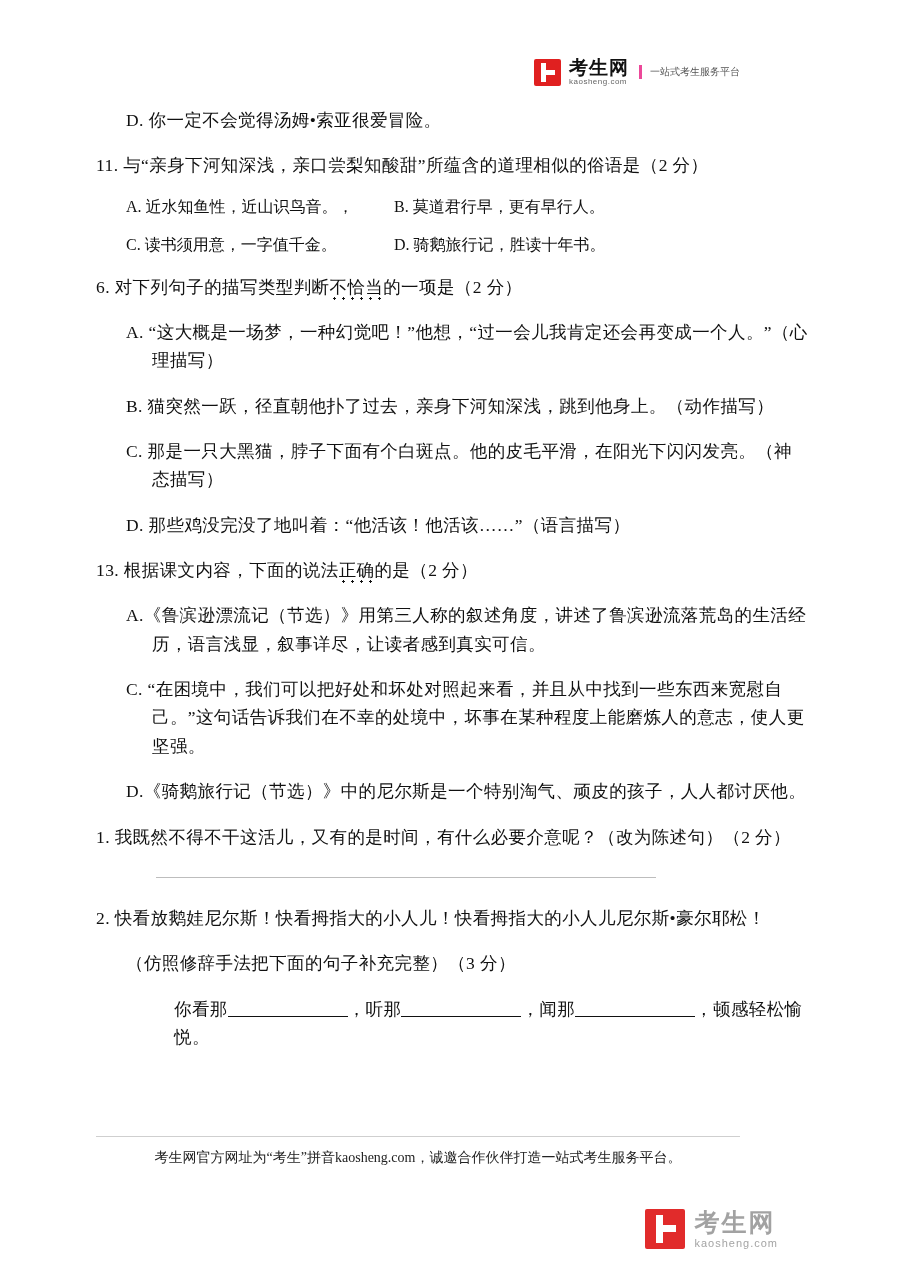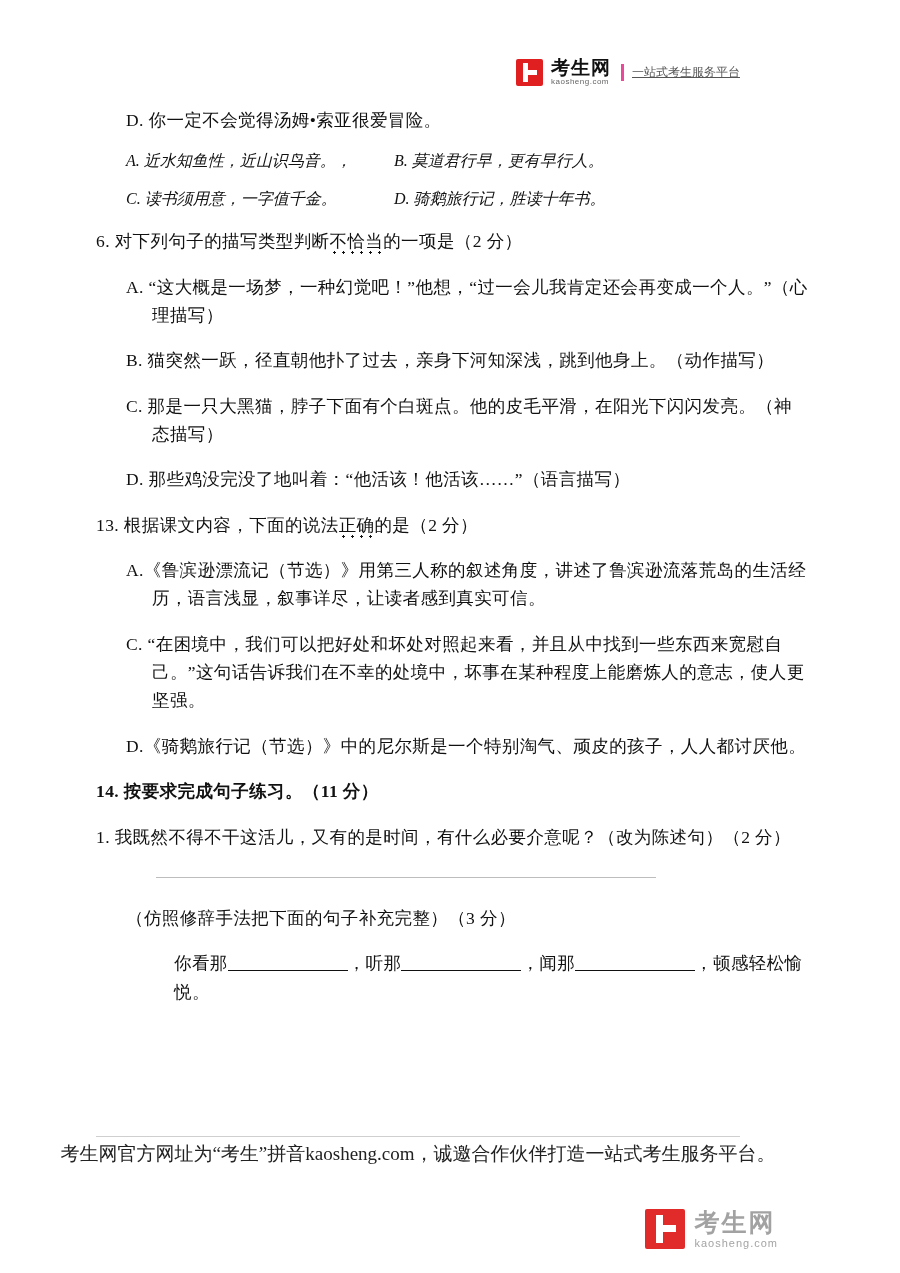--- a/index.html
+++ b/index.html
@@ -70,27 +70,26 @@
     letter-spacing: 1px;
   }
   .logo-en {
     font-family: "Liberation Sans", sans-serif;
     font-size: 8px;
     color: #666666;
     letter-spacing: 0.5px;
   }
   .logo-slogan {
     font-family: "Liberation Sans", sans-serif;
-    font-size: 12px;
+    font-size: 10px;
     color: #555555;
     border-left: 3px solid #ec4899;
     padding-left: 8px;
     margin-left: 2px;
     white-space: nowrap;
-    text-decoration: underline;
   }
 
   
   .content {
     position: absolute;
     top: 106px;
     left: 96px;
     width: 712px;
   }
   .line {
@@ -104,21 +103,20 @@
     padding-left: 30px;
     text-indent: -30px;
   }
   .hang2 {
     padding-left: 56px;
     text-indent: -26px;
   }
   .opt-row {
     display: flex;
     margin: 0 0 17px 0;
-    font-style: italic;
   }
   .opt-a { width: 268px; flex: 0 0 268px; }
   .bold {
     font-weight: bold;
   }
   .dotted-under {
     position: relative;
   }
   .dotted-under::after {
     content: "";
@@ -148,21 +146,21 @@
     padding-left: 78px;
   }
 
   
   .footer {
     position: absolute;
     left: 0;
     right: 0;
     bottom: 106px;
     text-align: center;
-    font-size: 19px;
+    font-size: 14px;
     color: #222222;
   }
   .footer .en {
     font-family: "Liberation Serif", serif;
   }
   .footer-rule {
     position: absolute;
     left: 96px;
     right: 96px;
     bottom: 136px;
@@ -235,43 +233,44 @@
       <span class="logo-cn">考生网</span>
       <span class="logo-en">kaosheng.com</span>
     </div>
     <span class="logo-slogan">一站式考生服务平台</span>
   </div>
 
   <div class="content">
 
     <p class="line indent-1">D. 你一定不会觉得汤姆•索亚很爱冒险。</p>
 
+    <p class="line hang">11. 与“亲身下河知深浅，亲口尝梨知酸甜”所蕴含的道理相似的俗语是（2 分）</p>
     <div class="opt-row">
       <span class="opt-a indent-1">A. 近水知鱼性，近山识鸟音。，</span>
       <span>B. 莫道君行早，更有早行人。</span>
     </div>
     <div class="opt-row">
       <span class="opt-a indent-1">C. 读书须用意，一字值千金。</span>
       <span>D. 骑鹅旅行记，胜读十年书。</span>
     </div>
 
     <p class="line hang"><span>6. 对下列句子的描写类型判断</span><span class="dotted-under">不恰当</span><span>的一项是（2 分）</span></p>
     <p class="line hang2">A. “这大概是一场梦，一种幻觉吧！”他想，“过一会儿我肯定还会再变成一个人。”（心理描写）</p>
     <p class="line hang2">B. 猫突然一跃，径直朝他扑了过去，亲身下河知深浅，跳到他身上。（动作描写）</p>
     <p class="line hang2">C. 那是一只大黑猫，脖子下面有个白斑点。他的皮毛平滑，在阳光下闪闪发亮。（神态描写）</p>
     <p class="line hang2">D. 那些鸡没完没了地叫着：“他活该！他活该……”（语言描写）</p>
 
     <p class="line hang"><span>13. 根据课文内容，下面的说法</span><span class="dotted-under">正确</span><span>的是（2 分）</span></p>
     <p class="line hang2">A.《鲁滨逊漂流记（节选）》用第三人称的叙述角度，讲述了鲁滨逊流落荒岛的生活经历，语言浅显，叙事详尽，让读者感到真实可信。</p>
     <p class="line hang2">C. “在困境中，我们可以把好处和坏处对照起来看，并且从中找到一些东西来宽慰自己。”这句话告诉我们在不幸的处境中，坏事在某种程度上能磨炼人的意志，使人更坚强。</p>
     <p class="line hang2">D.《骑鹅旅行记（节选）》中的尼尔斯是一个特别淘气、顽皮的孩子，人人都讨厌他。</p>
 
-    <p class="line bold">14. 按要求完成句子练习。（11 分）</p>
     <p class="line hang">1. 我既然不得不干这活儿，又有的是时间，有什么必要介意呢？（改为陈述句）（2 分）</p>
     <hr class="answer-rule">
+    <p class="line hang">2. 快看放鹅娃尼尔斯！快看拇指大的小人儿！快看拇指大的小人儿尼尔斯•豪尔耶松！</p>
     <p class="line indent-1">（仿照修辞手法把下面的句子补充完整）（3 分）</p>
     <p class="line blank-row">
       <span>你看那</span><span class="blank"></span><span>，听那</span><span class="blank"></span><span>，闻那</span><span class="blank"></span><span>，顿感轻松愉悦。</span>
     </p>
   </div>
 
   <div class="footer-rule"></div>
 
   <div class="footer">
     <span>考生网官方网址为“考生”拼音</span><span class="en">kaosheng.com</span><span>，诚邀合作伙伴打造一站式考生服务平台。</span>

